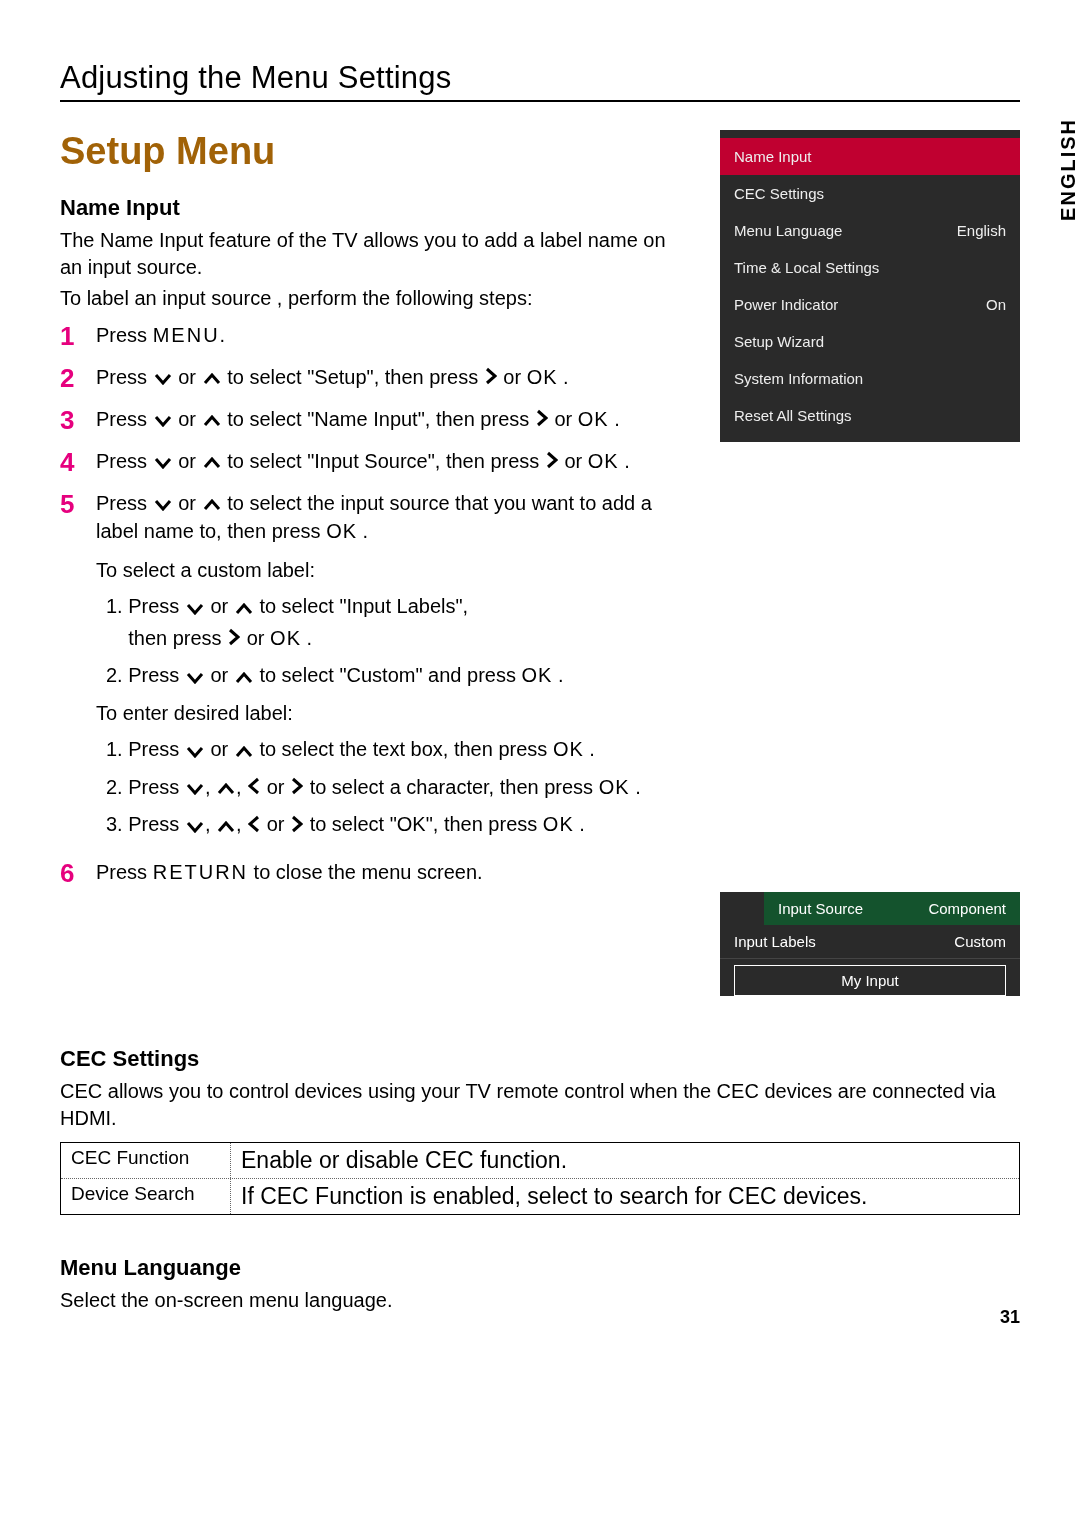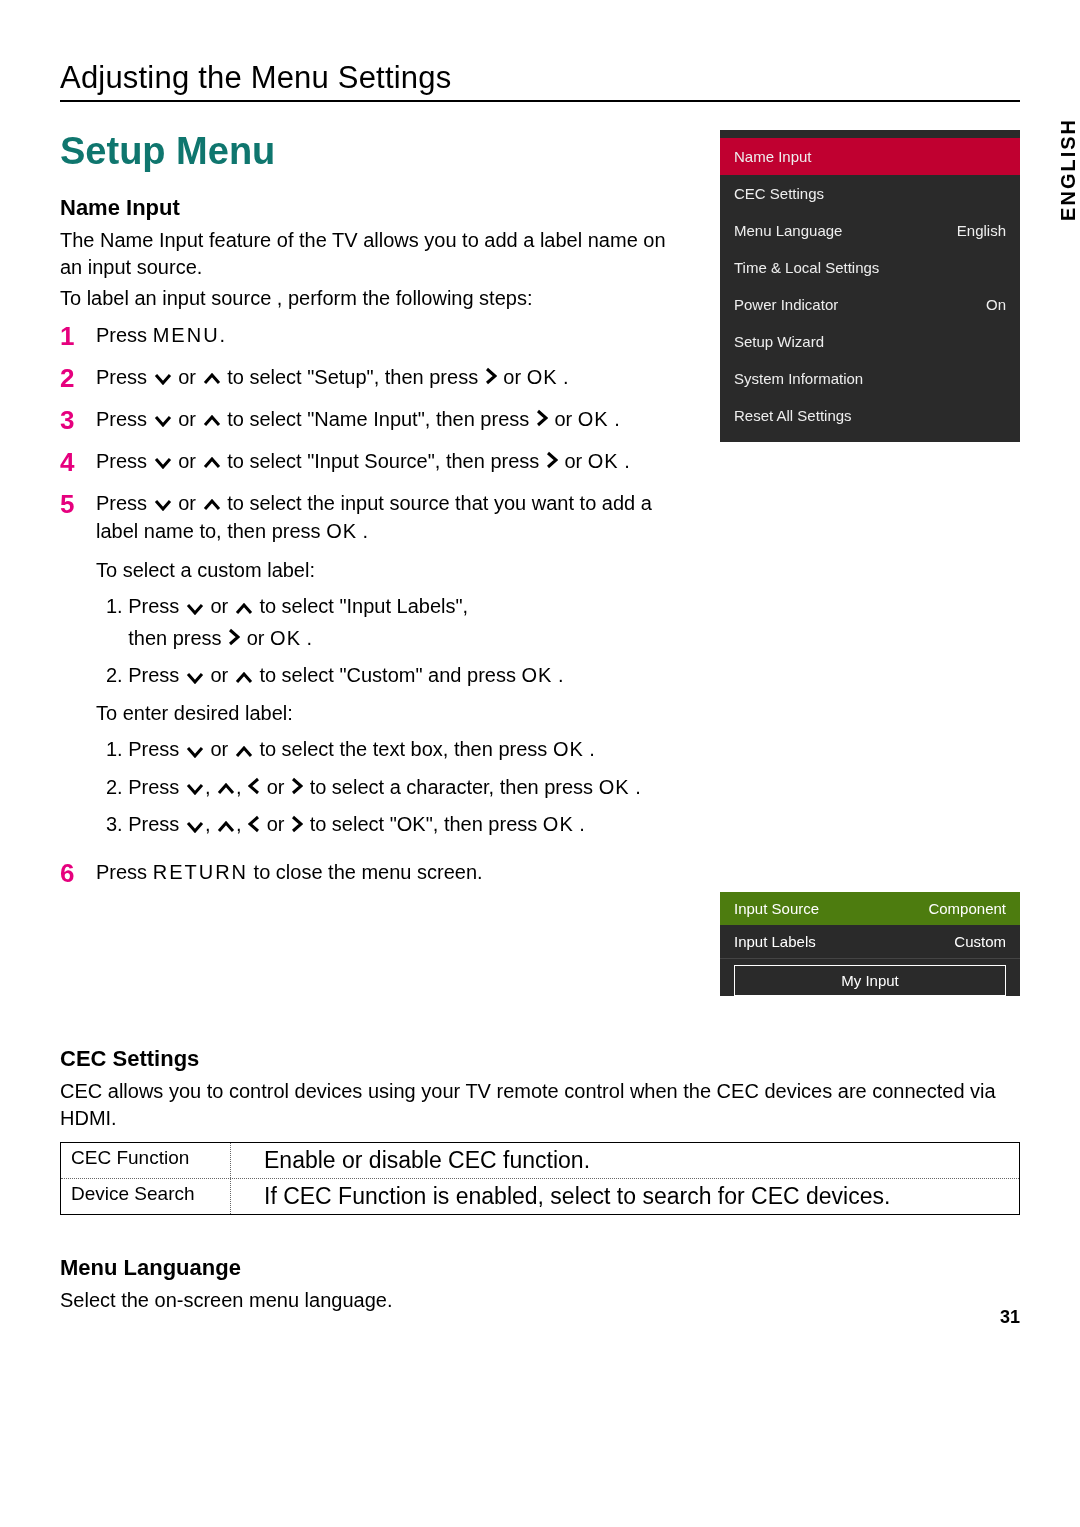--- a/index.html
+++ b/index.html
@@ -22,21 +22,21 @@
       letter-spacing: 0.2px;
     }
     .header-rule {
       border: none;
       border-top: 2px solid #000;
       margin-bottom: 28px;
     }
     .main-title {
       font-size: 38px;
       font-weight: 700;
-      color: #0f766e;
+      color: #a16207;
       margin-bottom: 22px;
     }
     .two-col {
       display: flex;
       gap: 30px;
     }
     .left-col { flex: 1; }
     .right-col { width: 300px; flex-shrink: 0; position: relative; }
     .section-title {
       font-size: 22px;
@@ -99,21 +99,21 @@
       color: #fff;
       font-size: 15px;
       margin-top: 450px;
     }
     .name-input-panel .row {
       display: flex;
       justify-content: space-between;
       padding: 8px 14px;
       border-bottom: 1px solid #444;
     }
-    .name-input-panel .row.active { background: #4d7c0f; border-bottom: none; }
+    .name-input-panel .row.active { background: #14532d; border-bottom: none; margin-left: 44px; }
     .name-input-panel .textbox {
       margin: 6px 14px 10px 14px;
       border: 1px solid #fff;
       padding: 6px 26px;
       text-align: center;
     }
     
     .lang-tab {
       position: absolute;
       right: 0;
@@ -127,21 +127,20 @@
     
     .section-block { margin-top: 40px; }
     .cec-table {
       border: 1px solid #000;
       margin-top: 10px;
       width: 100%;
     }
     .cec-table .trow {
       display: flex;
       border-bottom: 1px dotted #666;
-      gap: 23px;
     }
     .cec-table .trow:last-child { border-bottom: none; }
     .cec-table .tcell-l {
       width: 170px;
       border-right: 1px dotted #666;
       padding: 4px 10px;
       font-size: 19px;
     }
     .cec-table .tcell-r {
       flex: 1;

